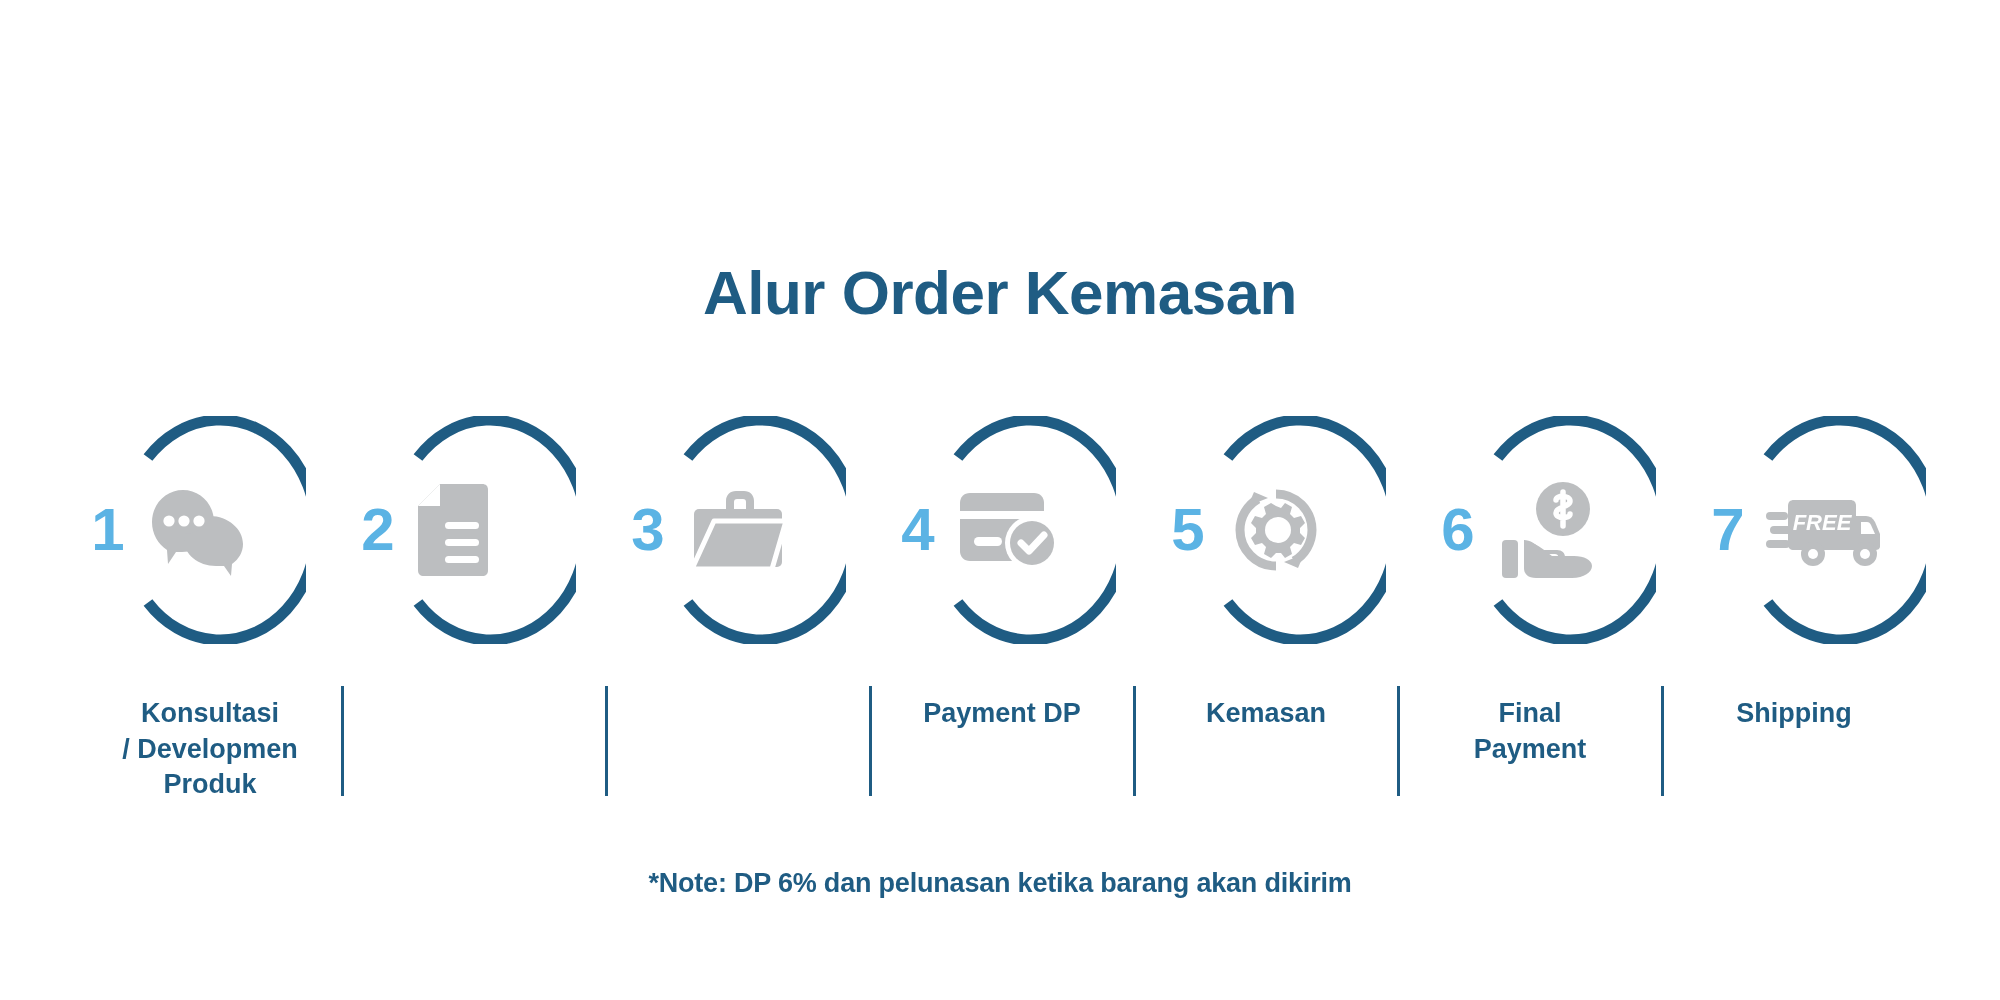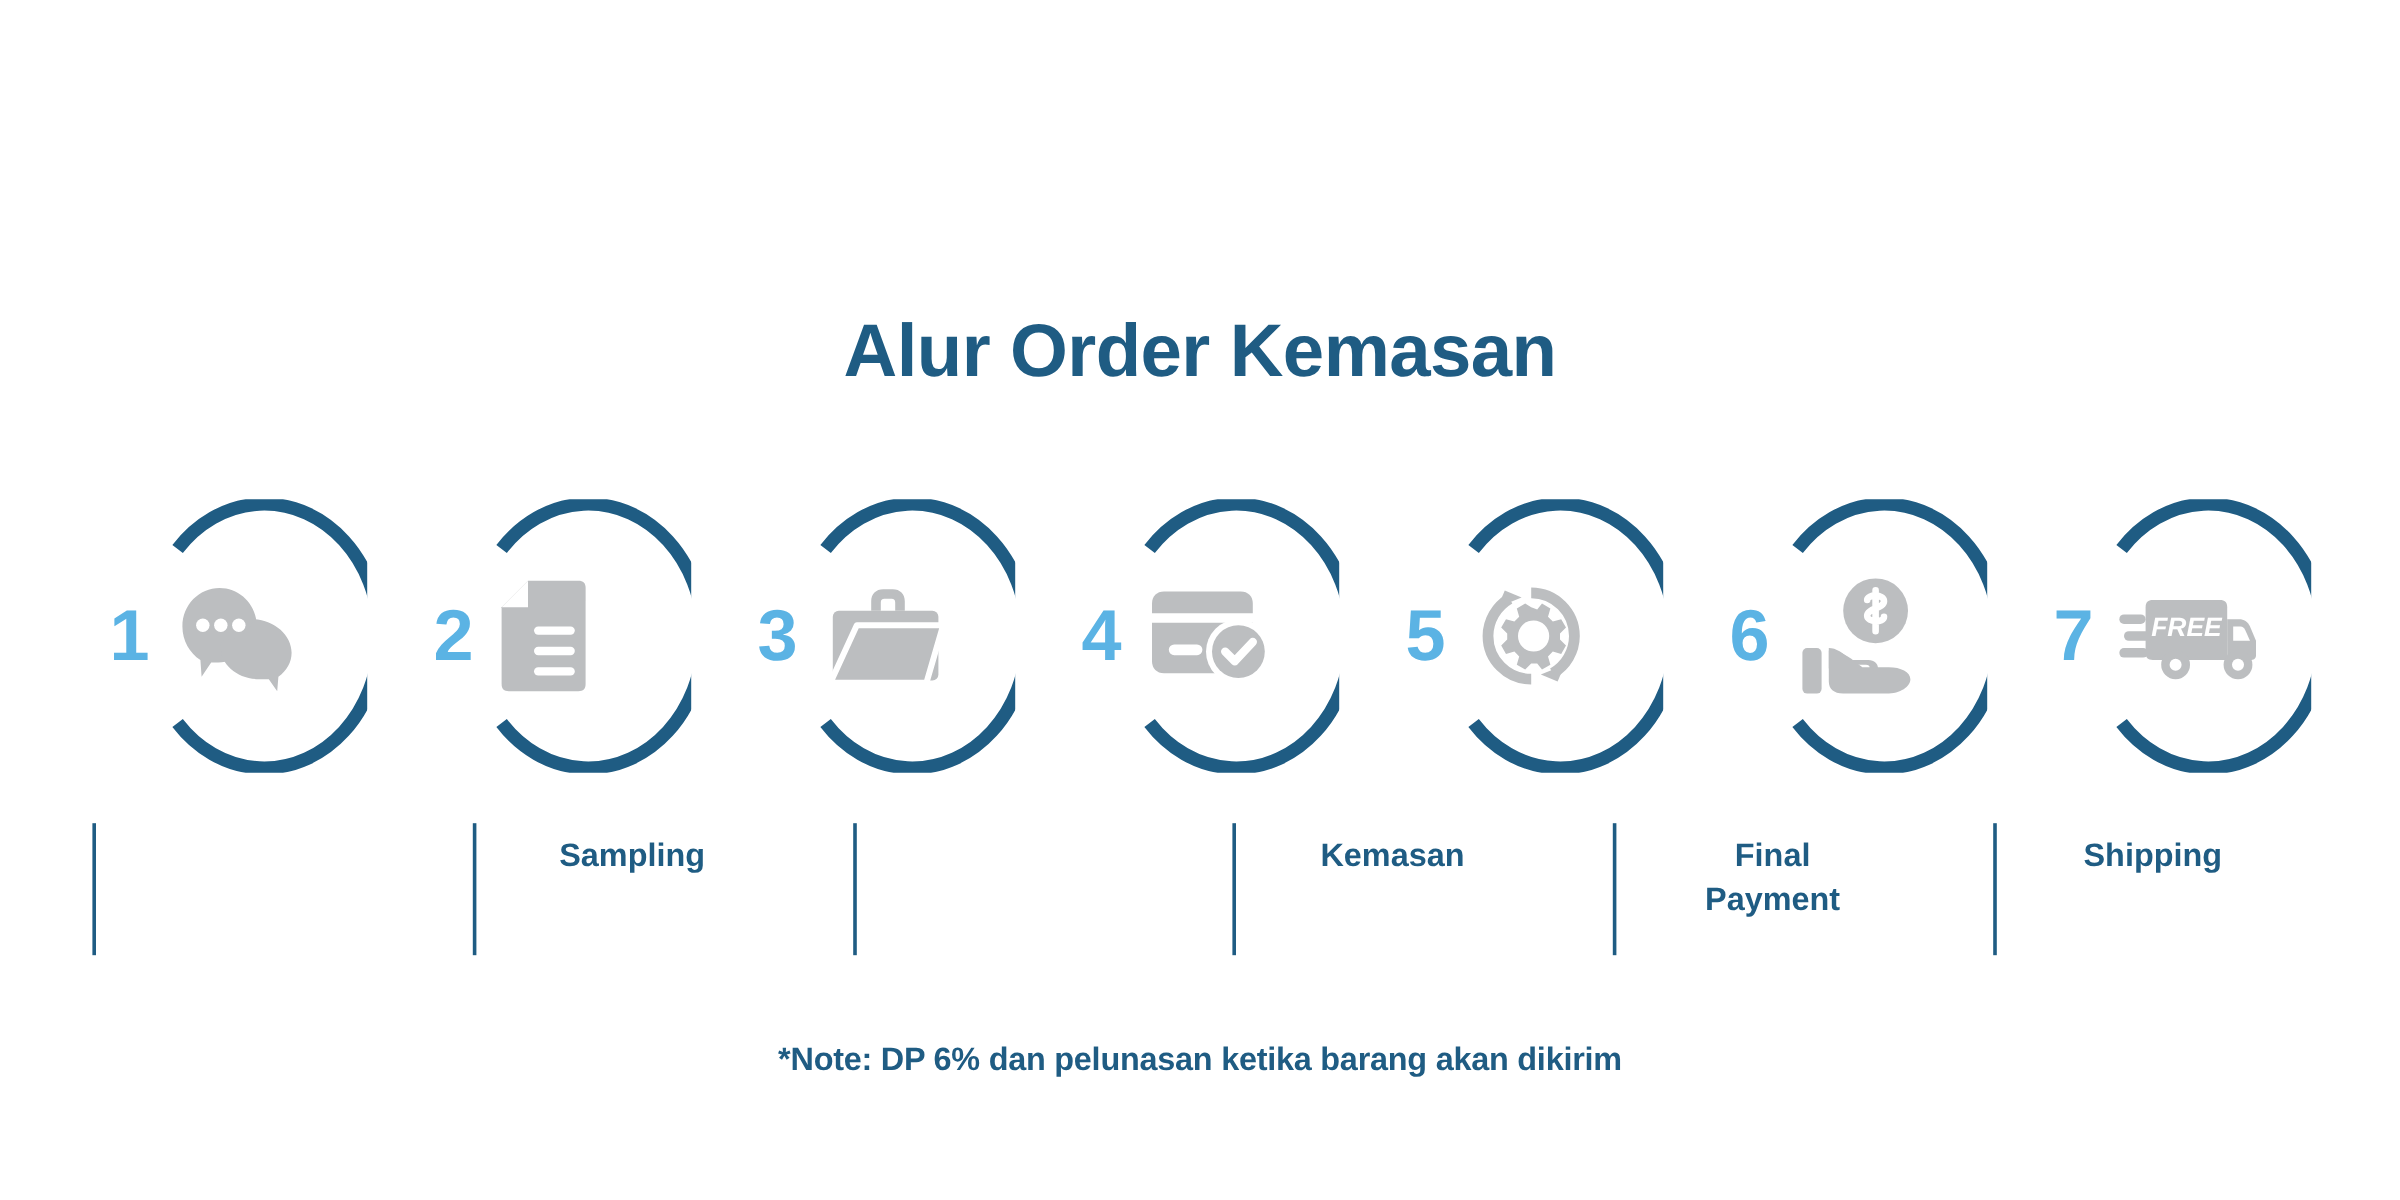--- a/index.html
+++ b/index.html
@@ -281,32 +281,38 @@
           <circle cx="99" cy="64" r="5" fill="#FFFFFF"></circle>
           <text x="56" y="40" font-family="Liberation Sans, sans-serif" font-size="22" font-weight="700" font-style="italic" fill="#FFFFFF" text-anchor="middle">FREE</text>
         </svg>
       </div>
     </div>
 
   </div>
 
   <div class="labels">
 
-
-    <div class="label-cell">
-      <span class="divider"></span>
-    </div>
-
-    <div class="label-cell">
-      <span class="divider"></span>
-      <span class="txt">Sampling</span>
-    </div>
-
-    <div class="label-cell">
-      <span class="divider"></span>
+    <div class="label-cell first">
+
+      <span class="txt">Konsultasi</span>
+      <span class="txt">/ Developmen</span>
+      <span class="txt">Produk</span>
+    </div>
+
+    <div class="label-cell">
+      <span class="divider"></span>
+    </div>
+
+    <div class="label-cell">
+      <span class="divider"></span>
+    </div>
+
+    <div class="label-cell">
+      <span class="divider"></span>
+      <span class="txt">Payment DP</span>
     </div>
 
     <div class="label-cell">
       <span class="divider"></span>
       <span class="txt">Kemasan</span>
     </div>
 
     <div class="label-cell">
       <span class="divider"></span>
       <span class="txt">Final</span>

